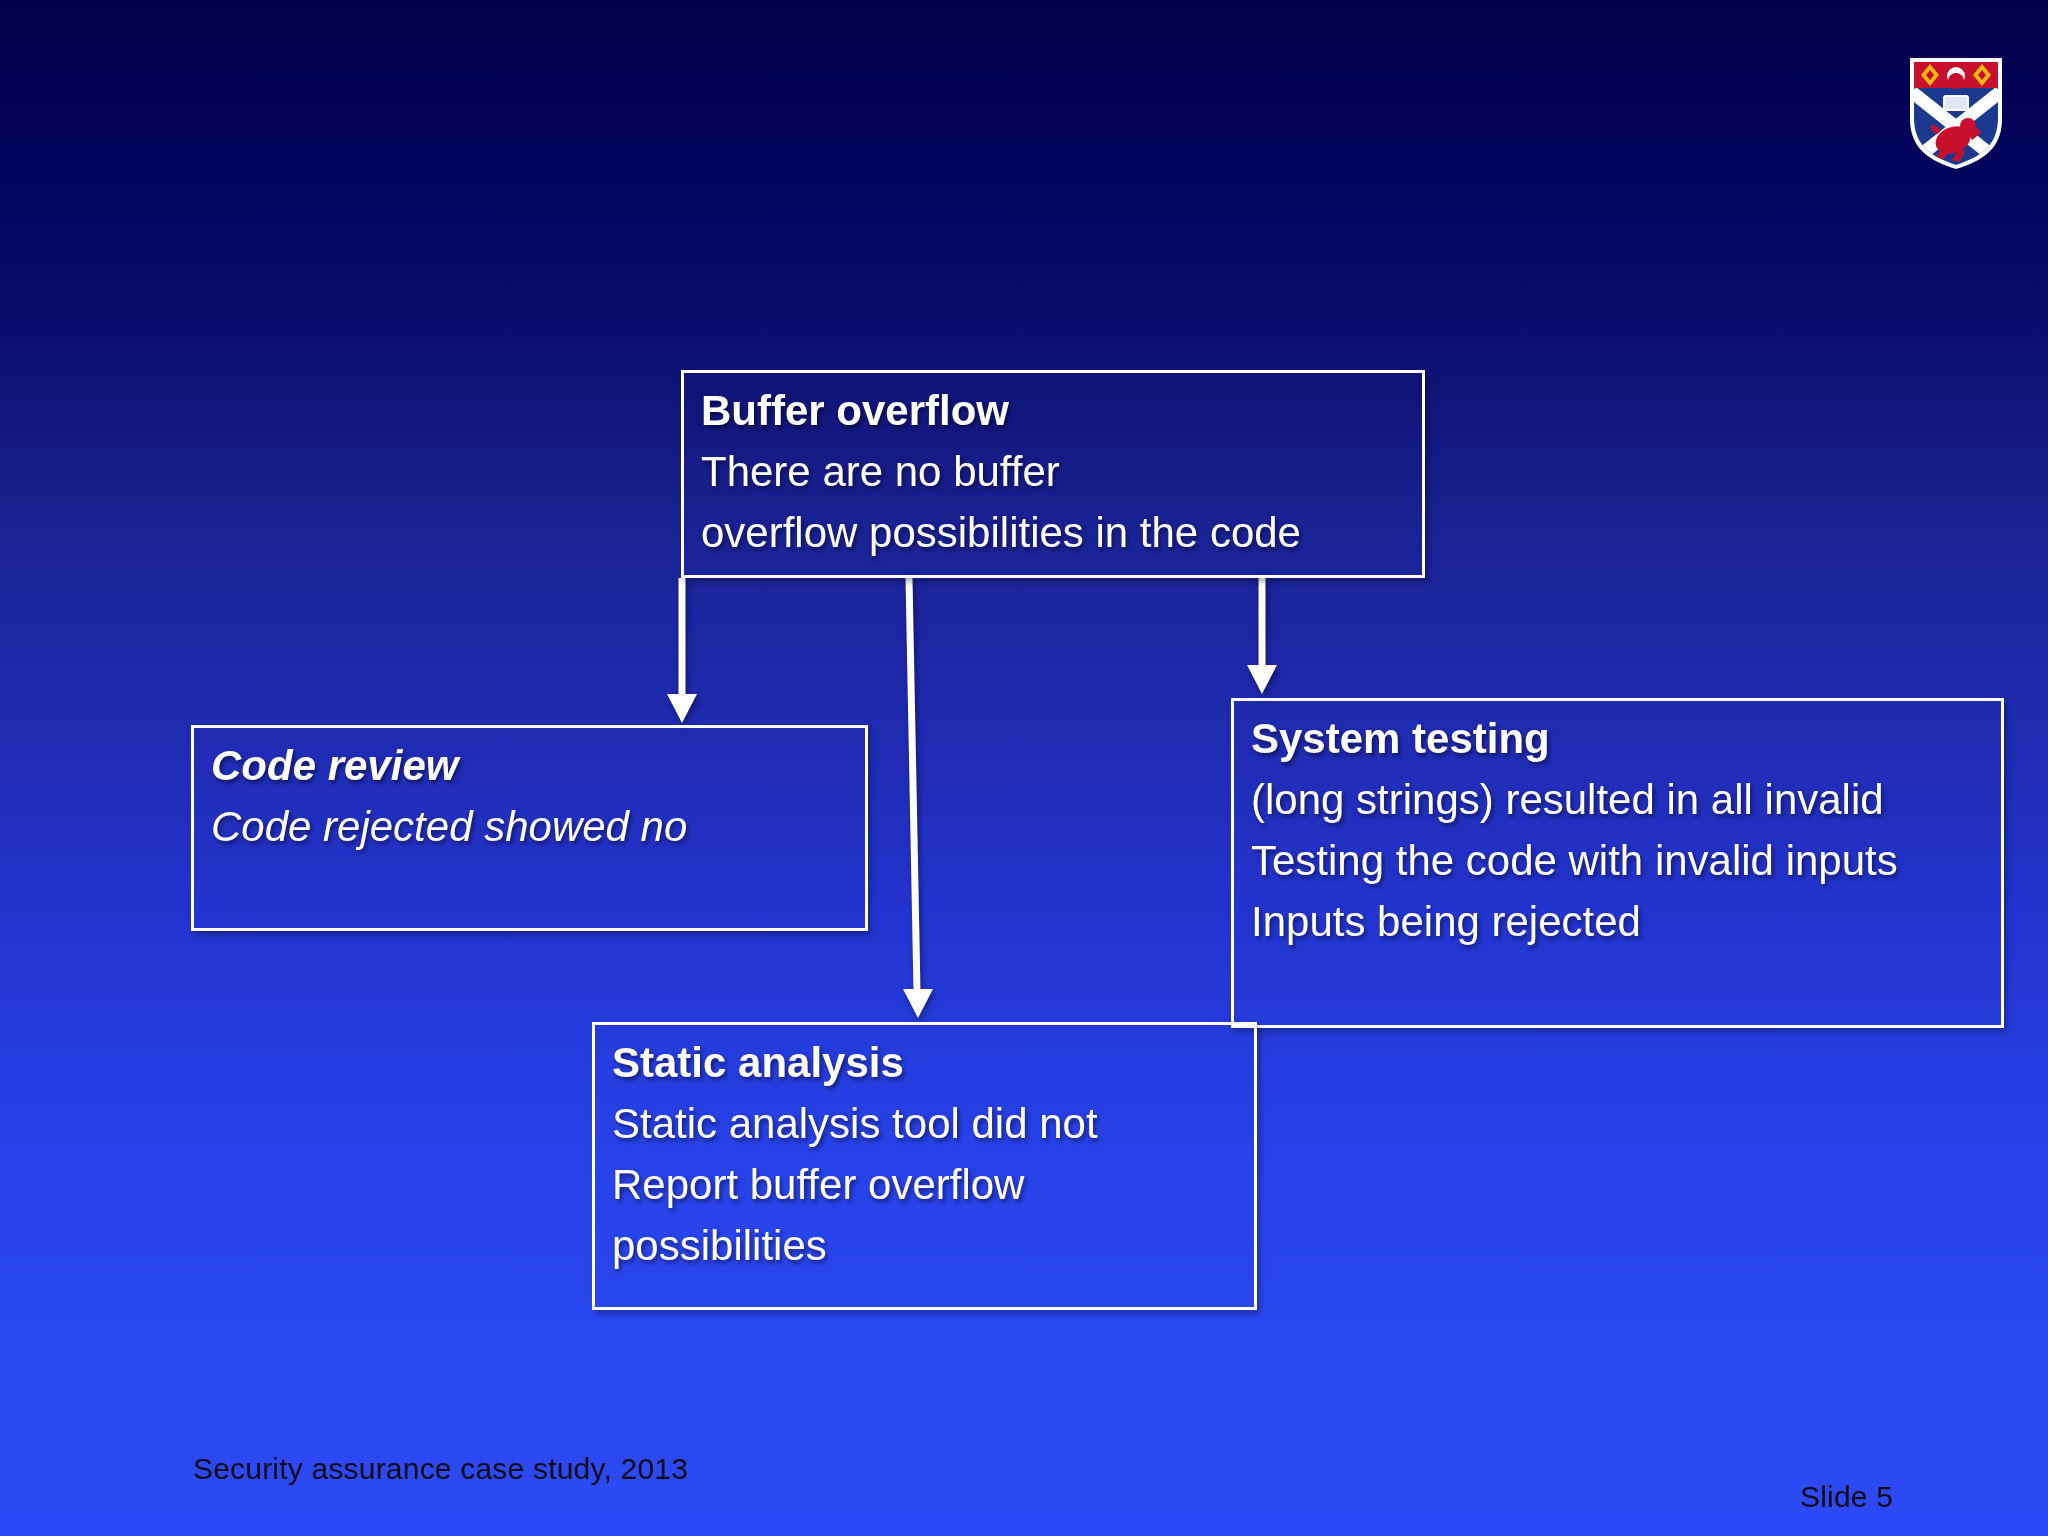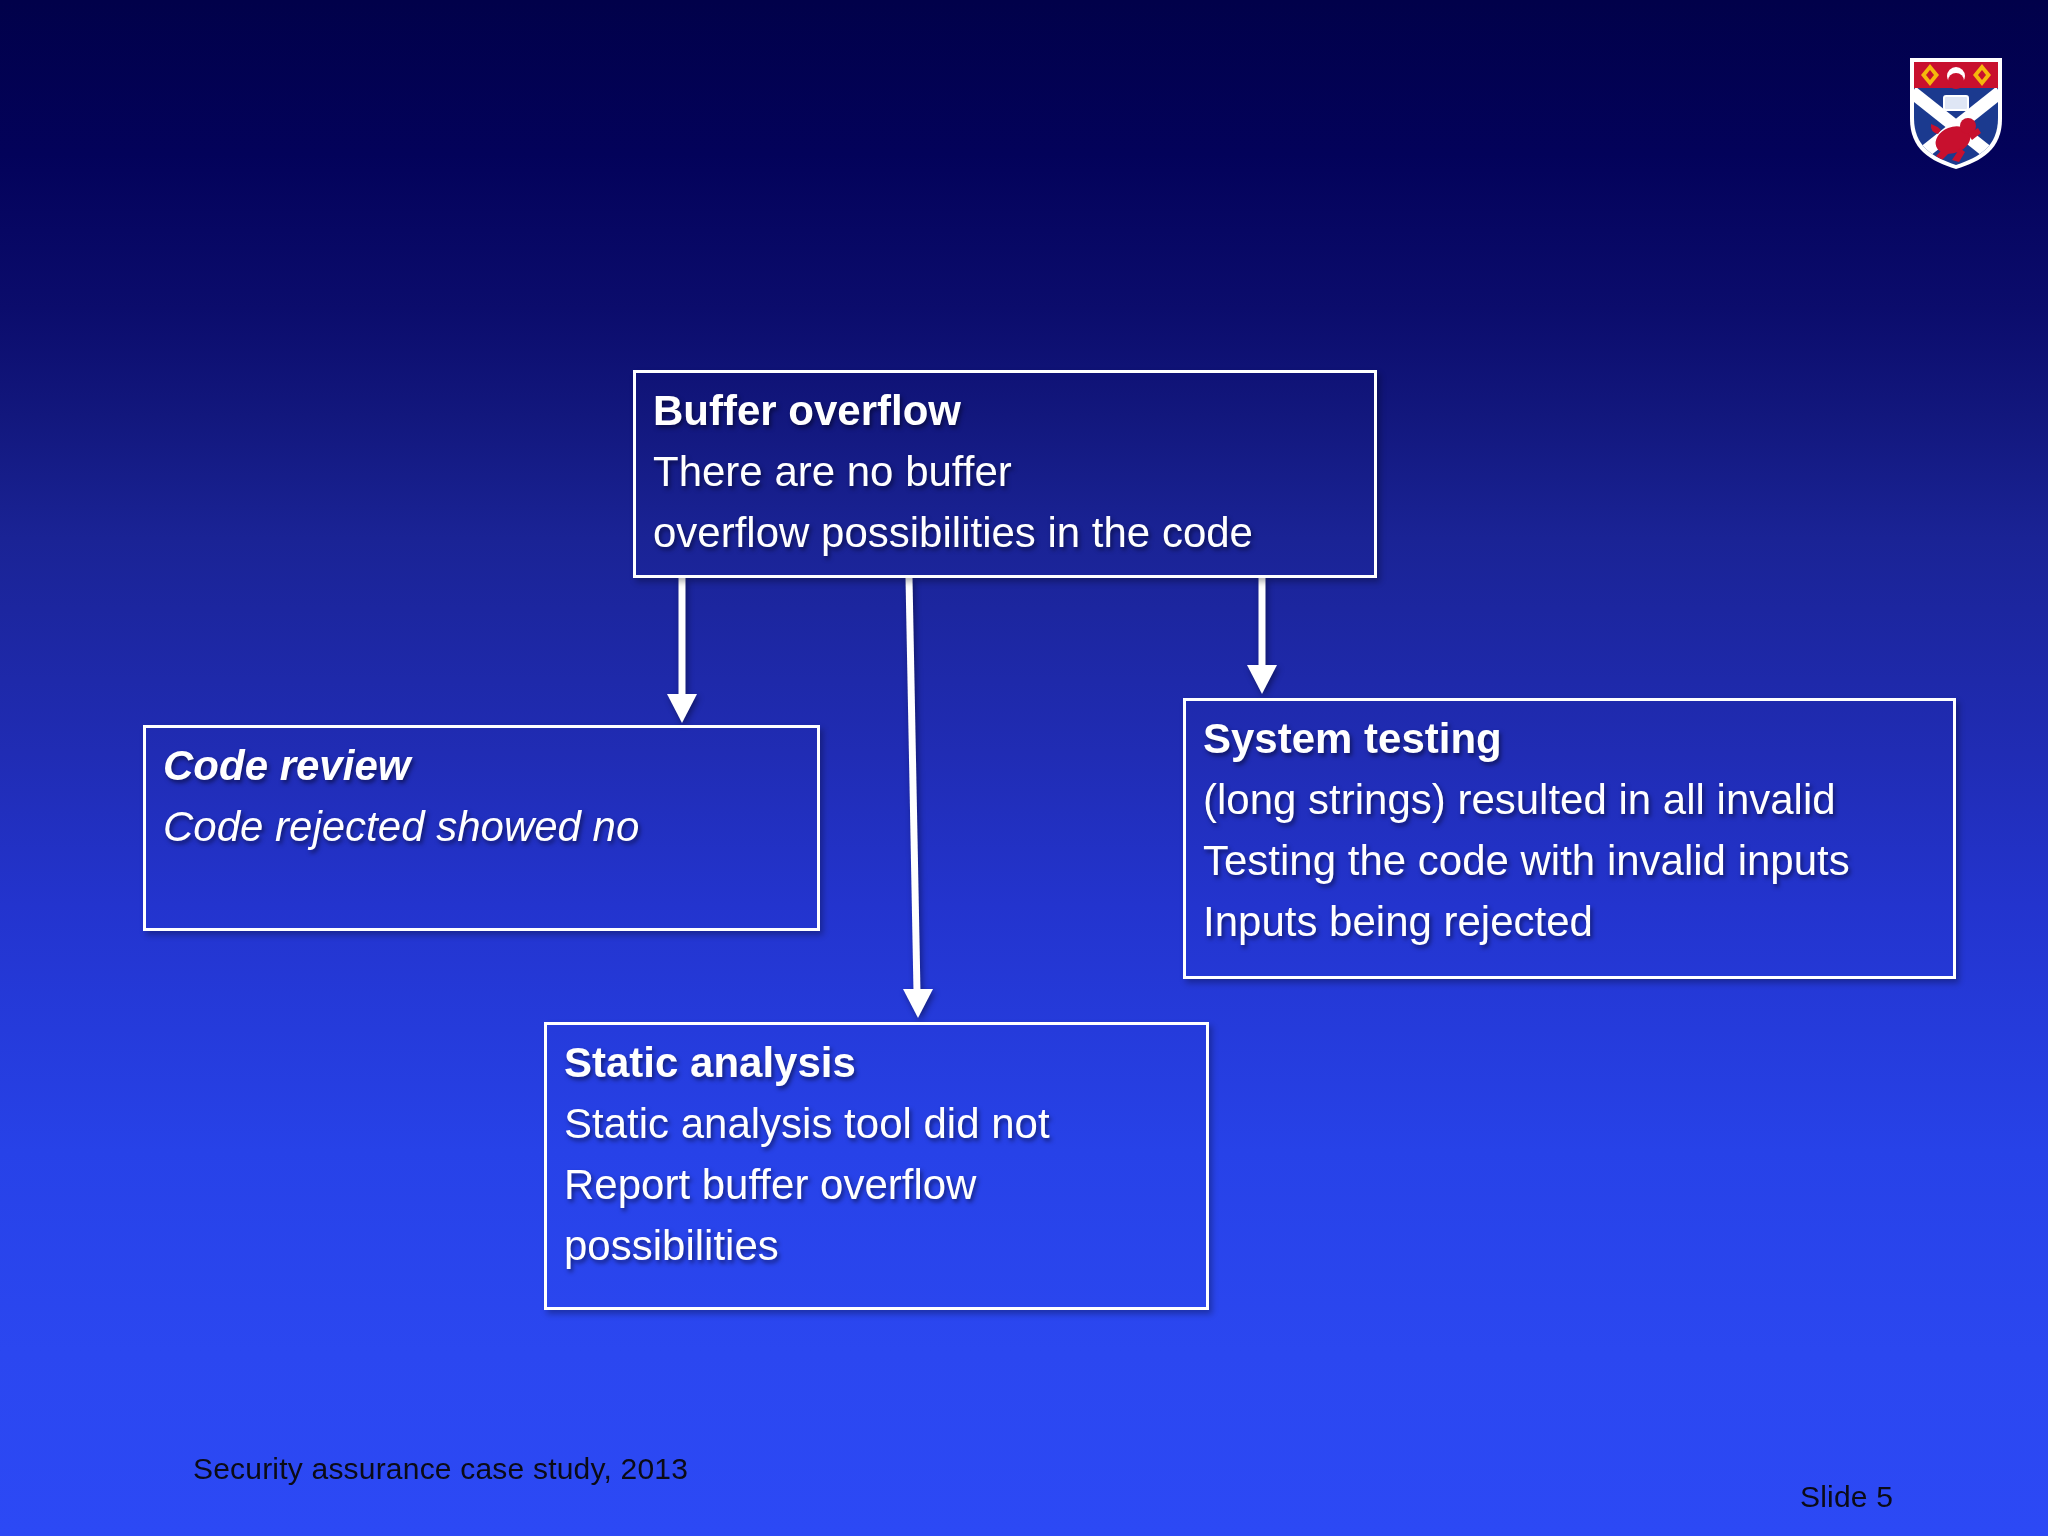--- a/index.html
+++ b/index.html
@@ -16,25 +16,26 @@
     border:3px solid #ffffff;
     box-shadow:3px 4px 6px rgba(0,0,10,0.30);
     color:#ffffff;
     font-size:42px;
     line-height:61px;
     padding:7px 17px;
     white-space:nowrap;
     overflow:visible;
     text-shadow:2px 3px 4px rgba(0,0,20,0.50);
     box-sizing:border-box;
+    margin-left:48px;
   }
   .node-title{font-weight:bold;}
   #node-buffer   {left:633px; top:370px; width:744px; height:208px;}
   #node-review   {left:143px; top:725px; width:677px; height:206px;font-style:italic;}
-  #node-testing  {left:1183px;top:698px; width:773px; height:281px;}
+  #node-testing  {left:1183px;top:698px; width:773px; height:330px;}
   #node-static   {left:544px; top:1022px;width:665px; height:288px;}
   #arrow-layer{
     position:absolute;left:0;top:0;width:2048px;height:1536px;
     pointer-events:none;
     filter:drop-shadow(2px 3px 3px rgba(0,0,20,0.45));
   }
   .footer{
     position:absolute;
     font-size:30px;
     color:#0b0b16;

